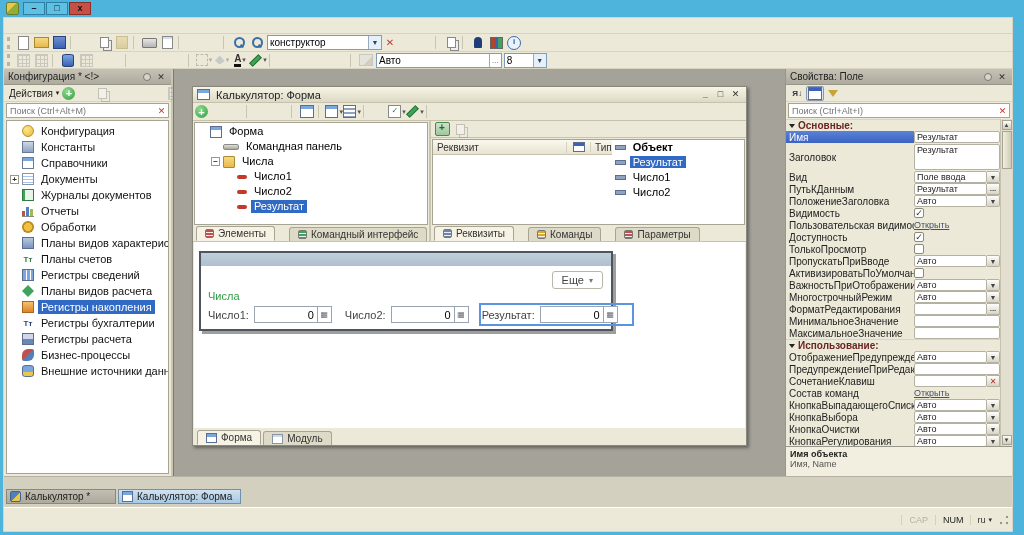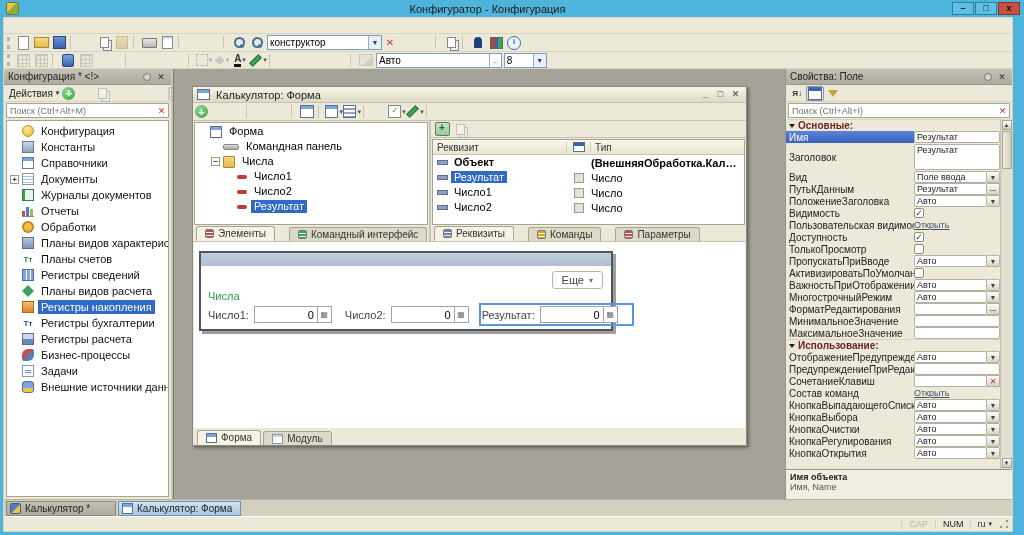--- a/index.html
+++ b/index.html
@@ -134,21 +134,21 @@
   .dtabs{height:15px;display:flex;align-items:flex-end;padding-left:3px;gap:14px}
   .dtab{display:flex;align-items:center;gap:4px;font-size:10px;color:#333;background:#dedac8;border:1px solid #a8a494;border-bottom:0;border-radius:3px 3px 0 0;padding:1px 8px;height:14px}
   .dtab.active{background:#f6f3e4;font-weight:normal;height:15px;border-bottom:1px solid #f6f3e4}
   .stack{width:9px;height:9px;border-radius:2px;border:1px solid #777}
   .ti-red .stack{background:repeating-linear-gradient(180deg,#c0504d 0 2px,#f5eaea 2px 3px)}
   .ti-green .stack{background:repeating-linear-gradient(180deg,#3fa45b 0 2px,#eaf5ea 2px 3px)}
   .ti-yellow .stack{background:repeating-linear-gradient(180deg,#d9a82c 0 2px,#f8f2e0 2px 3px)}
   .ti-blue .stack{background:repeating-linear-gradient(180deg,#6f86a8 0 2px,#e8edf5 2px 3px)}
   
   .atools{height:17px;display:flex;align-items:center;padding:0 2px;border-bottom:1px solid #c6c2ae}
-  .atable{flex:1;background:#fff;border:1px solid #a8a494;margin:1px;overflow:hidden;display:flex;flex-direction:column}
+  .atable{flex:1;background:#fff;border:1px solid #a8a494;margin:1px;overflow:hidden;display:flex;flex-direction:row}
   .ahead{display:flex;height:15px;border-bottom:1px solid #c6c2ae;background:linear-gradient(#faf8ee,#e8e4d2);font-size:10px;color:#333;align-items:center}
   .ahead .h-name{width:134px;padding-left:4px;border-right:1px solid #d5d1bf}
   .ahead .h-cb{width:24px;display:flex;justify-content:center;border-right:1px solid #d5d1bf}
   .ahead .h-type{flex:1;padding-left:4px}
   .hgrid{width:12px;height:10px;background:linear-gradient(#3a62b5 3px,#fff 3px);border:1px solid #5a6e94}
   .arow{display:flex;align-items:center;height:15px;font-size:11px}
   .a-dash{width:18px;display:flex;justify-content:center}
   .a-dash::before{content:"";width:9px;height:3px;background:#8fa3c0;border:1px solid #5a6e94}
   .a-name{width:116px;white-space:nowrap;overflow:hidden}
   .a-name span{padding:0 3px;line-height:13px}
@@ -203,39 +203,38 @@
   .pt-link .v-link{display:flex;color:#44506a;text-decoration:underline;font-size:9px}
   .pt-clear .v-clear{display:flex}
   .v-clear .xb{width:13px;height:12px;background:linear-gradient(#fdfdfb,#d8d4c4);border:1px solid #b5b1a2;border-left:0;font-size:8px;line-height:11px;text-align:center;color:#b03028;font-weight:bold}
   .pscroll{width:12px;flex:none;background:#e2dfd0;border-left:1px solid #c6c2ae;display:flex;flex-direction:column;align-items:center;justify-content:space-between;padding:1px 0}
   .sarrow{width:10px;height:10px;background:linear-gradient(#fdfdfb,#d0ccba);border:1px solid #a8a494;font-size:6px;line-height:9px;text-align:center;color:#444}
   .sthumb{flex:0 0 38px;width:10px;background:linear-gradient(90deg,#f2efdf,#cfcbb8);border:1px solid #a8a494;margin:1px 0 auto 0}
   .pinfo{height:30px;border-top:1px solid #98958a;background:#f2efe0;font-size:9px;padding:2px 4px;color:#222}
   .pinfo .t{font-weight:bold}
   .pinfo .d{color:#555}
   
-  .taskbar{height:17px;background:#d4d0c0;display:flex;align-items:flex-end;gap:2px;padding:12px 2px 0 2px;border-top:1px solid #b5b2a5}
+  .taskbar{height:31px;background:#d4d0c0;display:flex;align-items:flex-start;gap:2px;padding:12px 2px 0 2px;border-top:1px solid #b5b2a5}
   .task{display:flex;align-items:center;gap:4px;font-size:10px;color:#222;height:15px;padding:0 8px 0 3px;border:1px solid #8a887a;background:linear-gradient(#c2bfb2,#aeab9e);min-width:110px}
   .task.active{background:linear-gradient(#cfe2f2,#a8c8e4);border-color:#7090b0}
   .task .tic{width:11px;height:11px;margin:0}
-  .statusbar{height:15px;background:#ece9d8;border-top:1px solid #fff;display:flex;align-items:center;font-size:9px;color:#333;padding:0 2px}
+  .statusbar{height:24px;background:#ece9d8;border-top:1px solid #fff;display:flex;align-items:center;font-size:9px;color:#333;padding:0 2px}
   .statusbar .sp{flex:1}
   .sind{padding:0 7px;border-left:1px solid #d5d1bf;color:#222}
   .sind.off{color:#b5b2a3}
   .lang{padding:0 6px;border-left:1px solid #d5d1bf;display:flex;align-items:center;gap:3px}
   .lang::after{content:"▾";font-size:7px}
   .gripc{width:12px;height:12px;background:radial-gradient(circle at 9px 3px,#9a9788 1.2px,transparent 1.6px),radial-gradient(circle at 9px 9px,#9a9788 1.2px,transparent 1.6px),radial-gradient(circle at 3px 9px,#9a9788 1.2px,transparent 1.6px)}
 </style>
 </head>
 <body>
 
 <div class="app">
   <div class="titlebar">
     <span class="app-icon"></span>
-    <span class="tb-title">Конфигуратор - Конфигурация</span>
     <span class="wbtns">
       <span class="wbtn">–</span>
       <span class="wbtn">□</span>
       <span class="wbtn close">x</span>
     </span>
   </div>
 
   <div class="frame">
 
     <div class="menubar">
@@ -429,25 +428,20 @@
               <span class="tic ic-calculation-registers"></span>
               <span class="tlabel">Регистры расчета</span>
             </div>
             <div class="trow">
               <b class="exp"></b>
               <span class="tic ic-business-processes"></span>
               <span class="tlabel">Бизнес-процессы</span>
             </div>
             <div class="trow">
               <b class="exp"></b>
-              <span class="tic ic-tasks"></span>
-              <span class="tlabel">Задачи</span>
-            </div>
-            <div class="trow">
-              <b class="exp"></b>
               <span class="tic ic-external-data-sources"></span>
               <span class="tlabel">Внешние источники данных</span>
             </div>
           </div>
       </div>
 
       <div class="mdi">
         <div class="dwin">
           <div class="dtitle">
             <span class="tic ic-form"></span>

